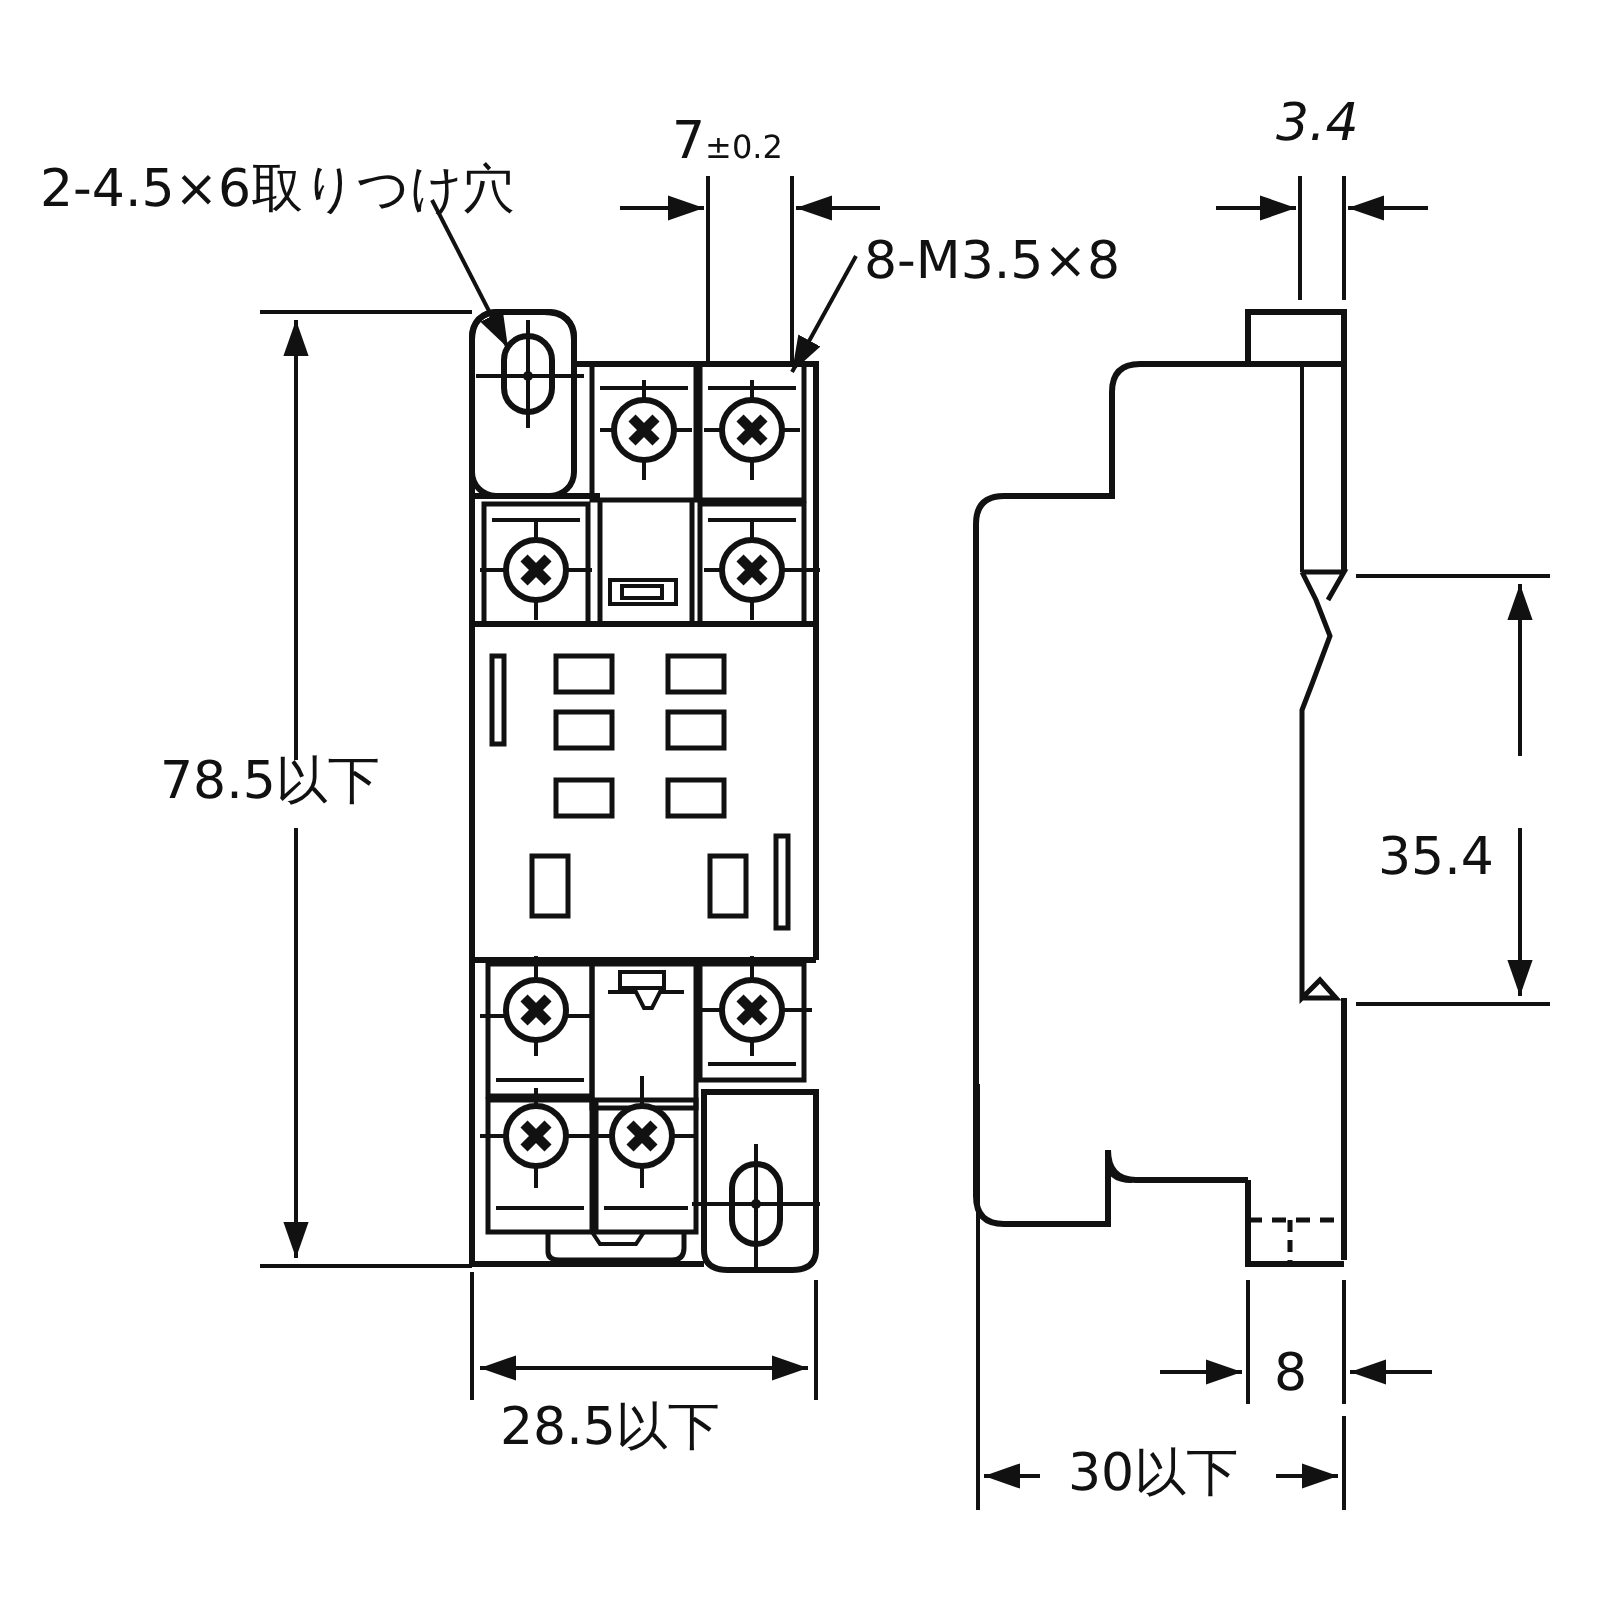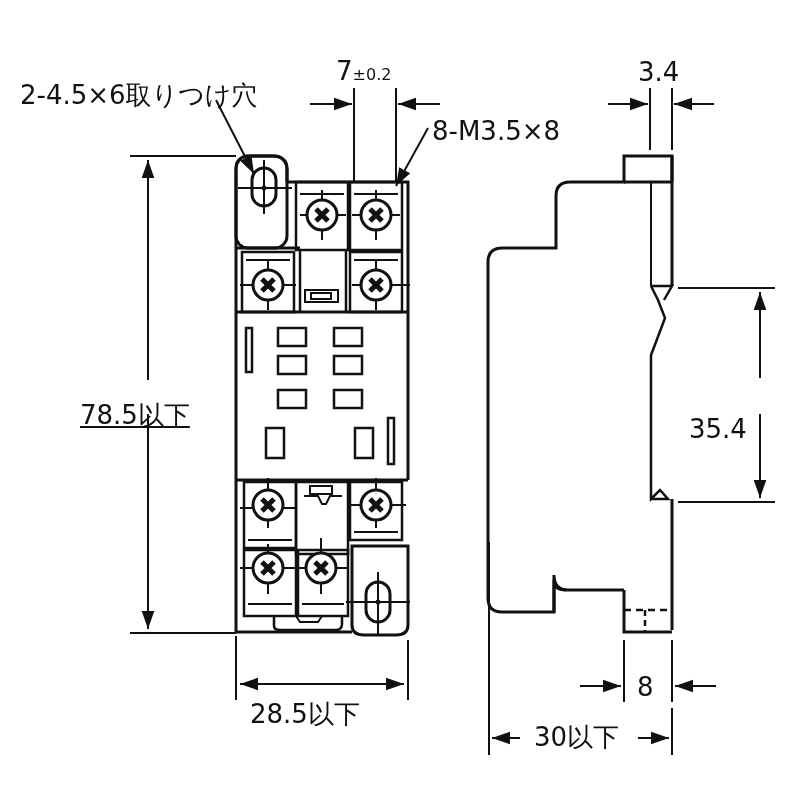--- a/index.html
+++ b/index.html
@@ -145,19 +145,19 @@
     <path d="M492,738 L520,738" marker-start="url(#arr)"></path>
     <path d="M638,738 L669,738" marker-end="url(#arr)"></path>
   </g>
 </svg>
 
 <div class="lbl big" style="left:8px; top:82px;margin-left:12px;">2-4.5×6取りつけ穴</div>
 <div class="lbl big" style="left:336px; top:58px;">
   <span>7</span><span class="small">±0.2</span>
 </div>
 <div class="lbl big" style="left:432px; top:118px;">8-M3.5×8</div>
-<div class="lbl big" style="left:80px; top:402px;text-decoration:underline;">78.5以下</div>
+<div class="lbl big" style="left:80px; top:378px;">78.5以下</div>
 <div class="lbl big" style="left:250px; top:701px;">28.5以下</div>
 
-<div class="lbl big" style="left:638px; top:59px;">3.4</div>
+<div class="lbl big" style="left:638px; top:49px;font-style:italic;">3.4</div>
 <div class="lbl big" style="left:689px; top:384px;margin-top:32px;">35.4</div>
 <div class="lbl big" style="left:637px; top:674px;">8</div>
 <div class="lbl big" style="left:534px; top:724px;text-align:right;">30以下</div>
 
 </body></html>

